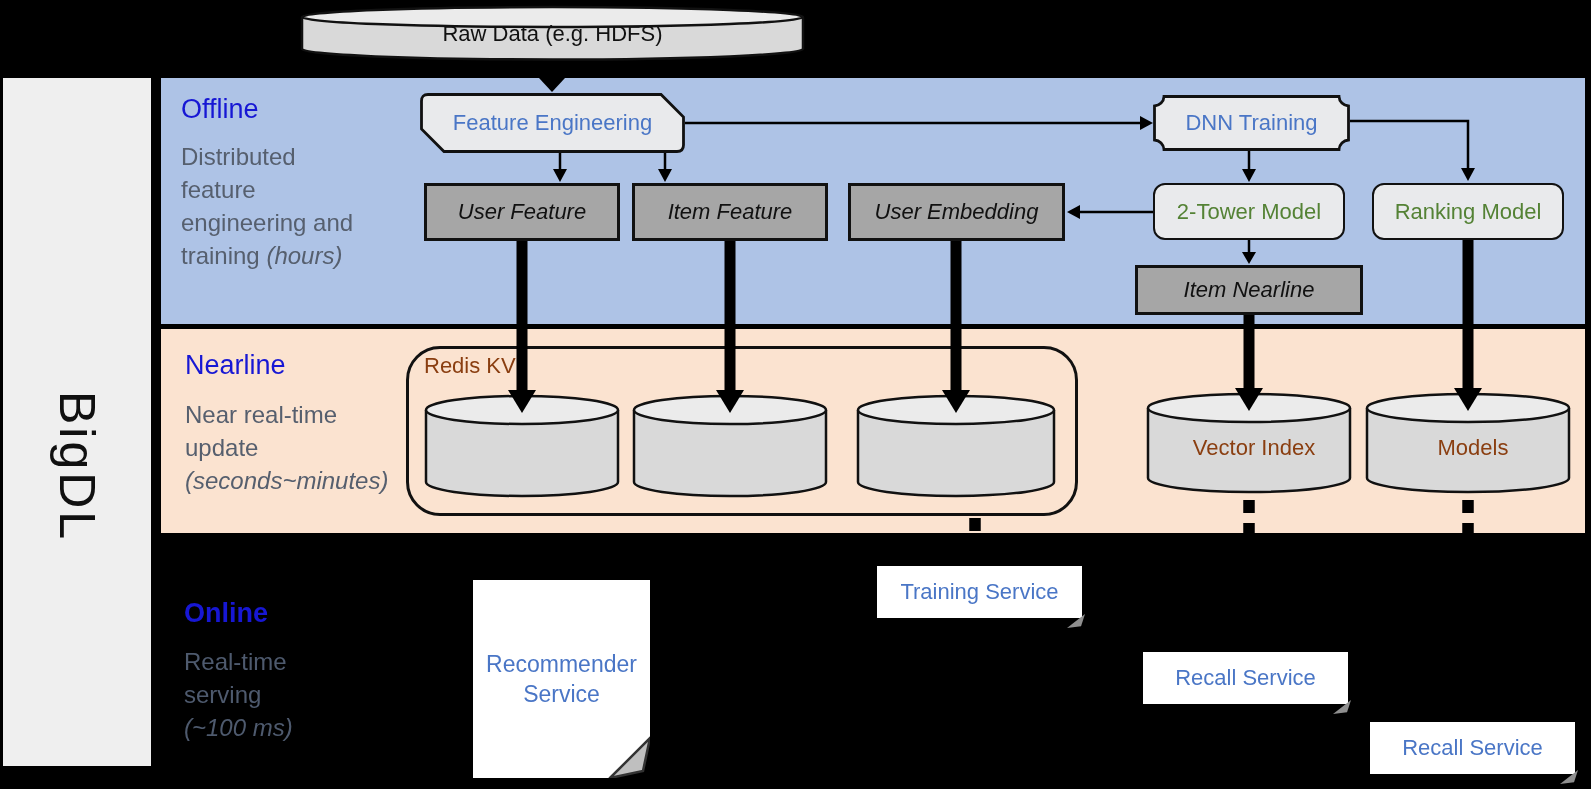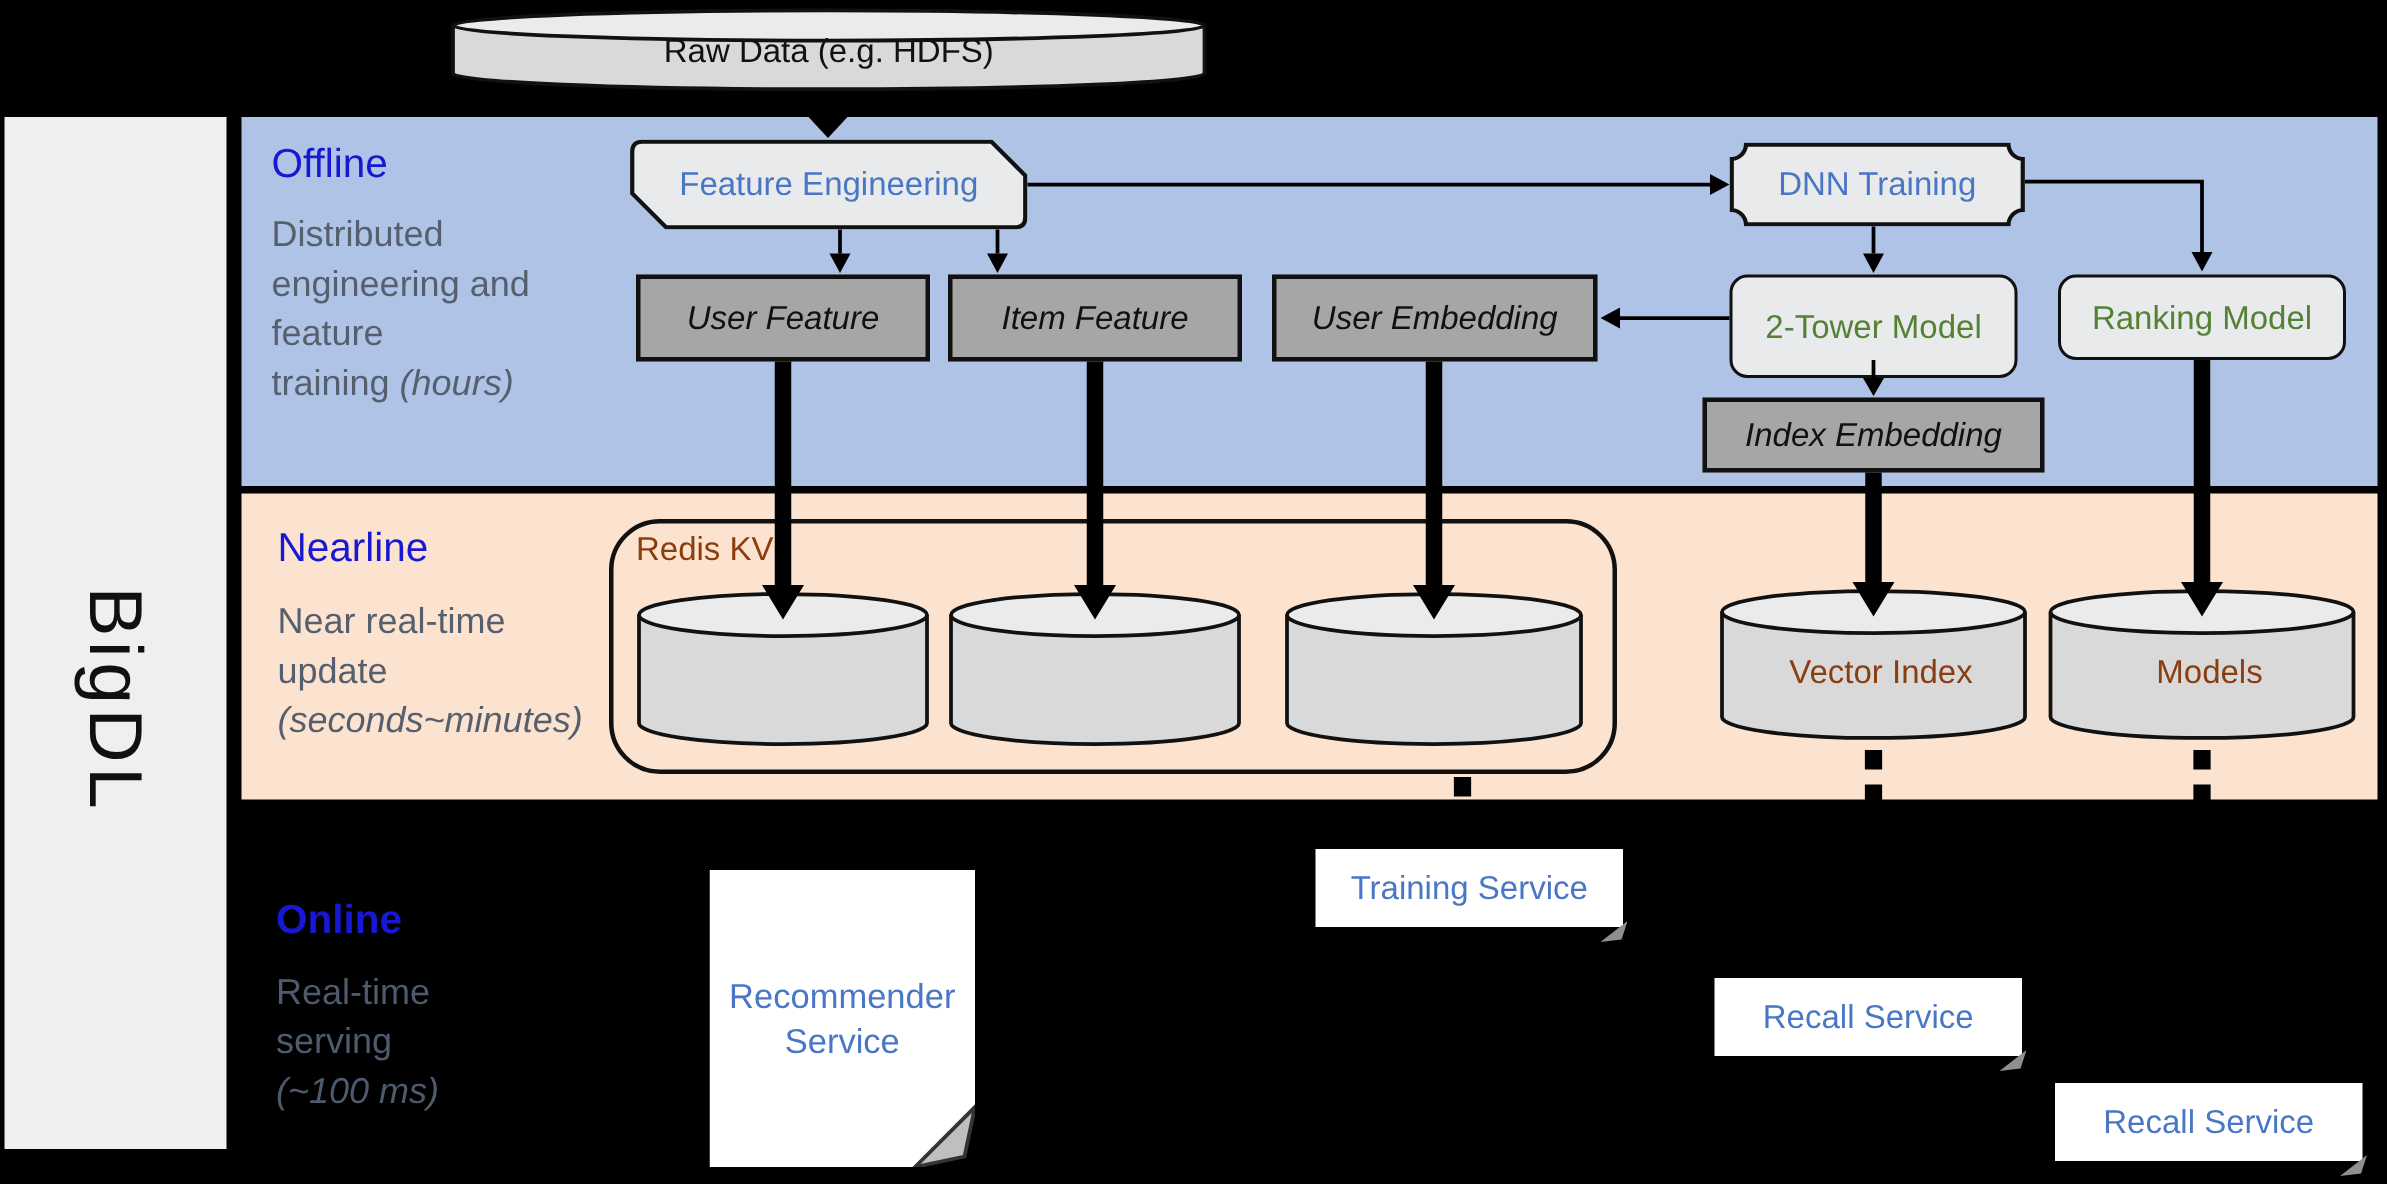--- a/index.html
+++ b/index.html
@@ -70,22 +70,22 @@
   <div id="sidebar" class="abs">
     <div id="bigdl">BigDL</div>
   </div>
 
   <div id="offline-region" class="abs"></div>
   <div id="nearline-region" class="abs"></div>
 
   <div class="abs section-title" style="left:181px;top:94px;">Offline</div>
   <div class="abs section-desc" style="left:181px;top:140px;">
     <div>Distributed</div>
+    <div>feature</div>
     <div>engineering and</div>
-    <div>feature</div>
     <div><span>training </span><span class="it">(hours)</span></div>
   </div>
 
   <div class="abs section-title" style="left:185px;top:350px;">Nearline</div>
   <div class="abs section-desc" style="left:185px;top:398px;">
     <div>Near real-time</div>
     <div>update</div>
     <div class="it">(seconds~minutes)</div>
   </div>
 
@@ -121,29 +121,29 @@
   <div class="abs gray-box" style="left:424px;top:183px;width:196px;height:58px;">
     <span>User Feature</span>
   </div>
   <div class="abs gray-box" style="left:632px;top:183px;width:196px;height:58px;">
     <span>Item Feature</span>
   </div>
   <div class="abs gray-box" style="left:848px;top:183px;width:217px;height:58px;">
     <span>User Embedding</span>
   </div>
 
-  <div class="abs round-box green-text" style="left:1153px;top:183px;width:192px;height:69px;">
+  <div class="abs round-box green-text" style="left:1153px;top:183px;width:192px;height:57px;">
     <span>2-Tower Model</span>
   </div>
   <div class="abs round-box green-text" style="left:1372px;top:183px;width:192px;height:57px;">
     <span>Ranking Model</span>
   </div>
 
   <div class="abs gray-box" style="left:1135px;top:265px;width:228px;height:50px;">
-    <span>Index Embedding</span>
+    <span>Item Nearline</span>
   </div>
 
   <div id="redis-group" class="abs"></div>
   <div id="redis-label" class="abs">Redis KV</div>
 
   <div class="abs" style="left:424px;top:394px;width:196px;height:104px;">
     <svg width="196" height="104" viewBox="0 0 196 104">
       <path class="cyl-body" d="M2,16 V88 a96,14 0 0 0 192,0 V16"></path>
       <ellipse class="cyl-top" cx="98" cy="16" rx="96" ry="14"></ellipse>
     </svg>

